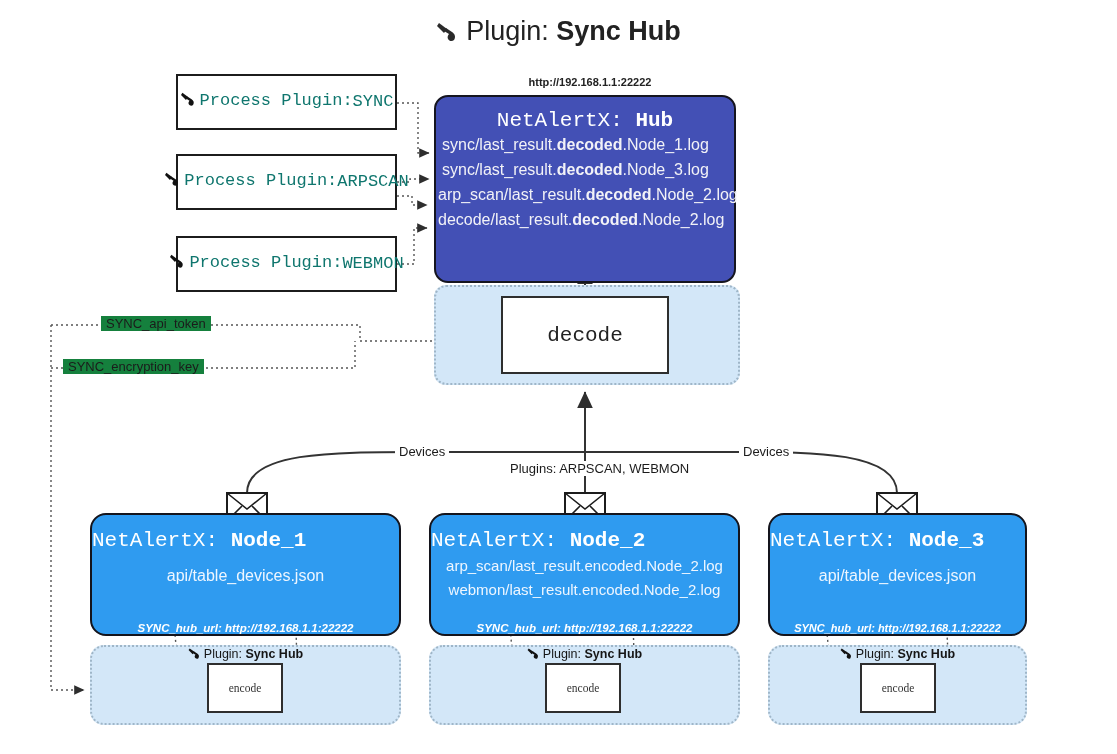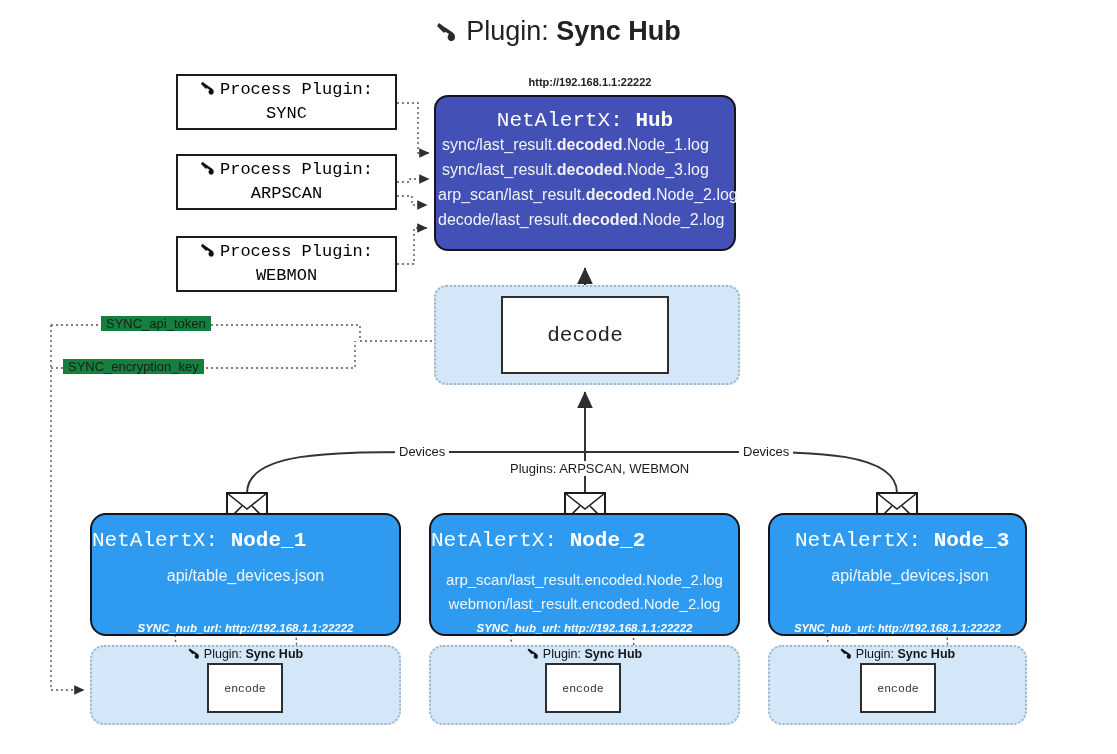--- a/index.html
+++ b/index.html
@@ -11,28 +11,28 @@
   .abs{position:absolute;box-sizing:border-box;}
 
   
   #title{left:0;top:16px;width:1117px;text-align:center;font-size:27px;color:#222;}
   #title .plug{display:inline-block;vertical-align:-3px;margin-right:4px;}
   #title .b{font-weight:bold;}
 
   
   .procbox{border:2px solid #1c1c1c;background:#fff;
            font-family:"Liberation Mono","DejaVu Sans Mono",monospace;
-           font-size:17px;line-height:22px;text-align:center;color:#000000;
-           display:flex;flex-direction:column;align-items:center;justify-content:center;}
+           font-size:17px;line-height:22px;text-align:center;color:#0f766e;
+           display:flex;flex-direction:row;align-items:center;justify-content:center;}
   .procbox .l1{white-space:nowrap;}
   .procbox .l1 .plug{vertical-align:-2px;margin-right:1px;}
 
   
   #hubUrl{left:430px;top:76px;width:320px;text-align:center;font-size:11px;color:#222;font-weight:bold;}
-  #hub{left:434px;top:95px;width:302px;height:156px;border:2px solid #15151f;
+  #hub{left:434px;top:95px;width:302px;height:188px;border:2px solid #15151f;
        border-radius:14px;background:#4350b5;}
   #hub .hubtitle{margin-top:12px;text-align:center;color:#fff;font-size:21px;
        font-family:"Liberation Mono","DejaVu Sans Mono",monospace;}
   #hub .hubtitle b{font-weight:bold;}
   .hublog{color:#f2f2f7;font-size:16px;line-height:25px;padding-left:6px;white-space:nowrap;}
   .hublog b{font-weight:bold;}
 
   
   #decodeBand{left:434px;top:285px;width:306px;height:100px;background:#d3e7f8;
               border:2px dotted #9fb6c8;border-radius:12px;}
@@ -49,21 +49,21 @@
   .node .nfoot{position:absolute;left:0;bottom:0;width:100%;text-align:center;
         color:#ffffff;font-size:11.5px;font-weight:bold;white-space:nowrap;font-style:italic;}
 
   
   .pband{background:#d3e7f8;border:2px dotted #9fb6c8;border-radius:14px;}
   .plabel{text-align:center;font-size:12.5px;color:#151515;white-space:nowrap;}
   .plabel b{font-weight:bold;}
   .plabel .plug{vertical-align:-2px;margin-right:1px;}
   .encbox{background:#fff;border:2px solid #2e2e2e;display:flex;align-items:center;
           justify-content:center;font-size:11.5px;color:#333;
-          font-family:Liberation Mono, monospace;}
+          font-family:Liberation Serif, serif;}
 
   
   .edgelabel{font-size:13px;color:#1b1b1b;background:#fff;padding:0 4px;white-space:nowrap;}
   .keylabel{font-size:13px;color:#1b1b1b;background:#15803d;padding:0 5px;white-space:nowrap;}
 </style>
 </head>
 <body>
 
 <div id="stage">
 
@@ -195,26 +195,26 @@
       <span>NetAlertX: </span><b>Node_1</b>
     </div>
     <div class="nline" style="margin-top:12px;">api/table_devices.json</div>
     <div class="nfoot">SYNC_hub_url: http://192.168.1.1:22222</div>
   </div>
 
   <div class="abs node" style="left:429px;top:513px;width:311px;height:123px;">
     <div class="ntitle">
       <span>NetAlertX: </span><b>Node_2</b>
     </div>
-    <div class="nline" style="margin-top:16px;font-size:15px;">arp_scan/last_result.encoded.Node_2.log</div>
+    <div class="nline" style="margin-top:2px;font-size:15px;">arp_scan/last_result.encoded.Node_2.log</div>
     <div class="nline" style="font-size:15px;">webmon/last_result.encoded.Node_2.log</div>
     <div class="nfoot">SYNC_hub_url: http://192.168.1.1:22222</div>
   </div>
 
-  <div class="abs node" style="left:768px;top:513px;width:259px;height:123px;padding-left:25px;">
+  <div class="abs node" style="left:768px;top:513px;width:259px;height:123px;">
     <div class="ntitle">
       <span>NetAlertX: </span><b>Node_3</b>
     </div>
     <div class="nline" style="margin-top:12px;">api/table_devices.json</div>
     <div class="nfoot" style="font-size:11px;">SYNC_hub_url: http://192.168.1.1:22222</div>
   </div>
 
   <div class="abs pband" style="left:90px;top:645px;width:311px;height:80px;"></div>
   <div class="abs plabel" style="left:90px;top:646px;width:311px;">
     <span class="plug">

